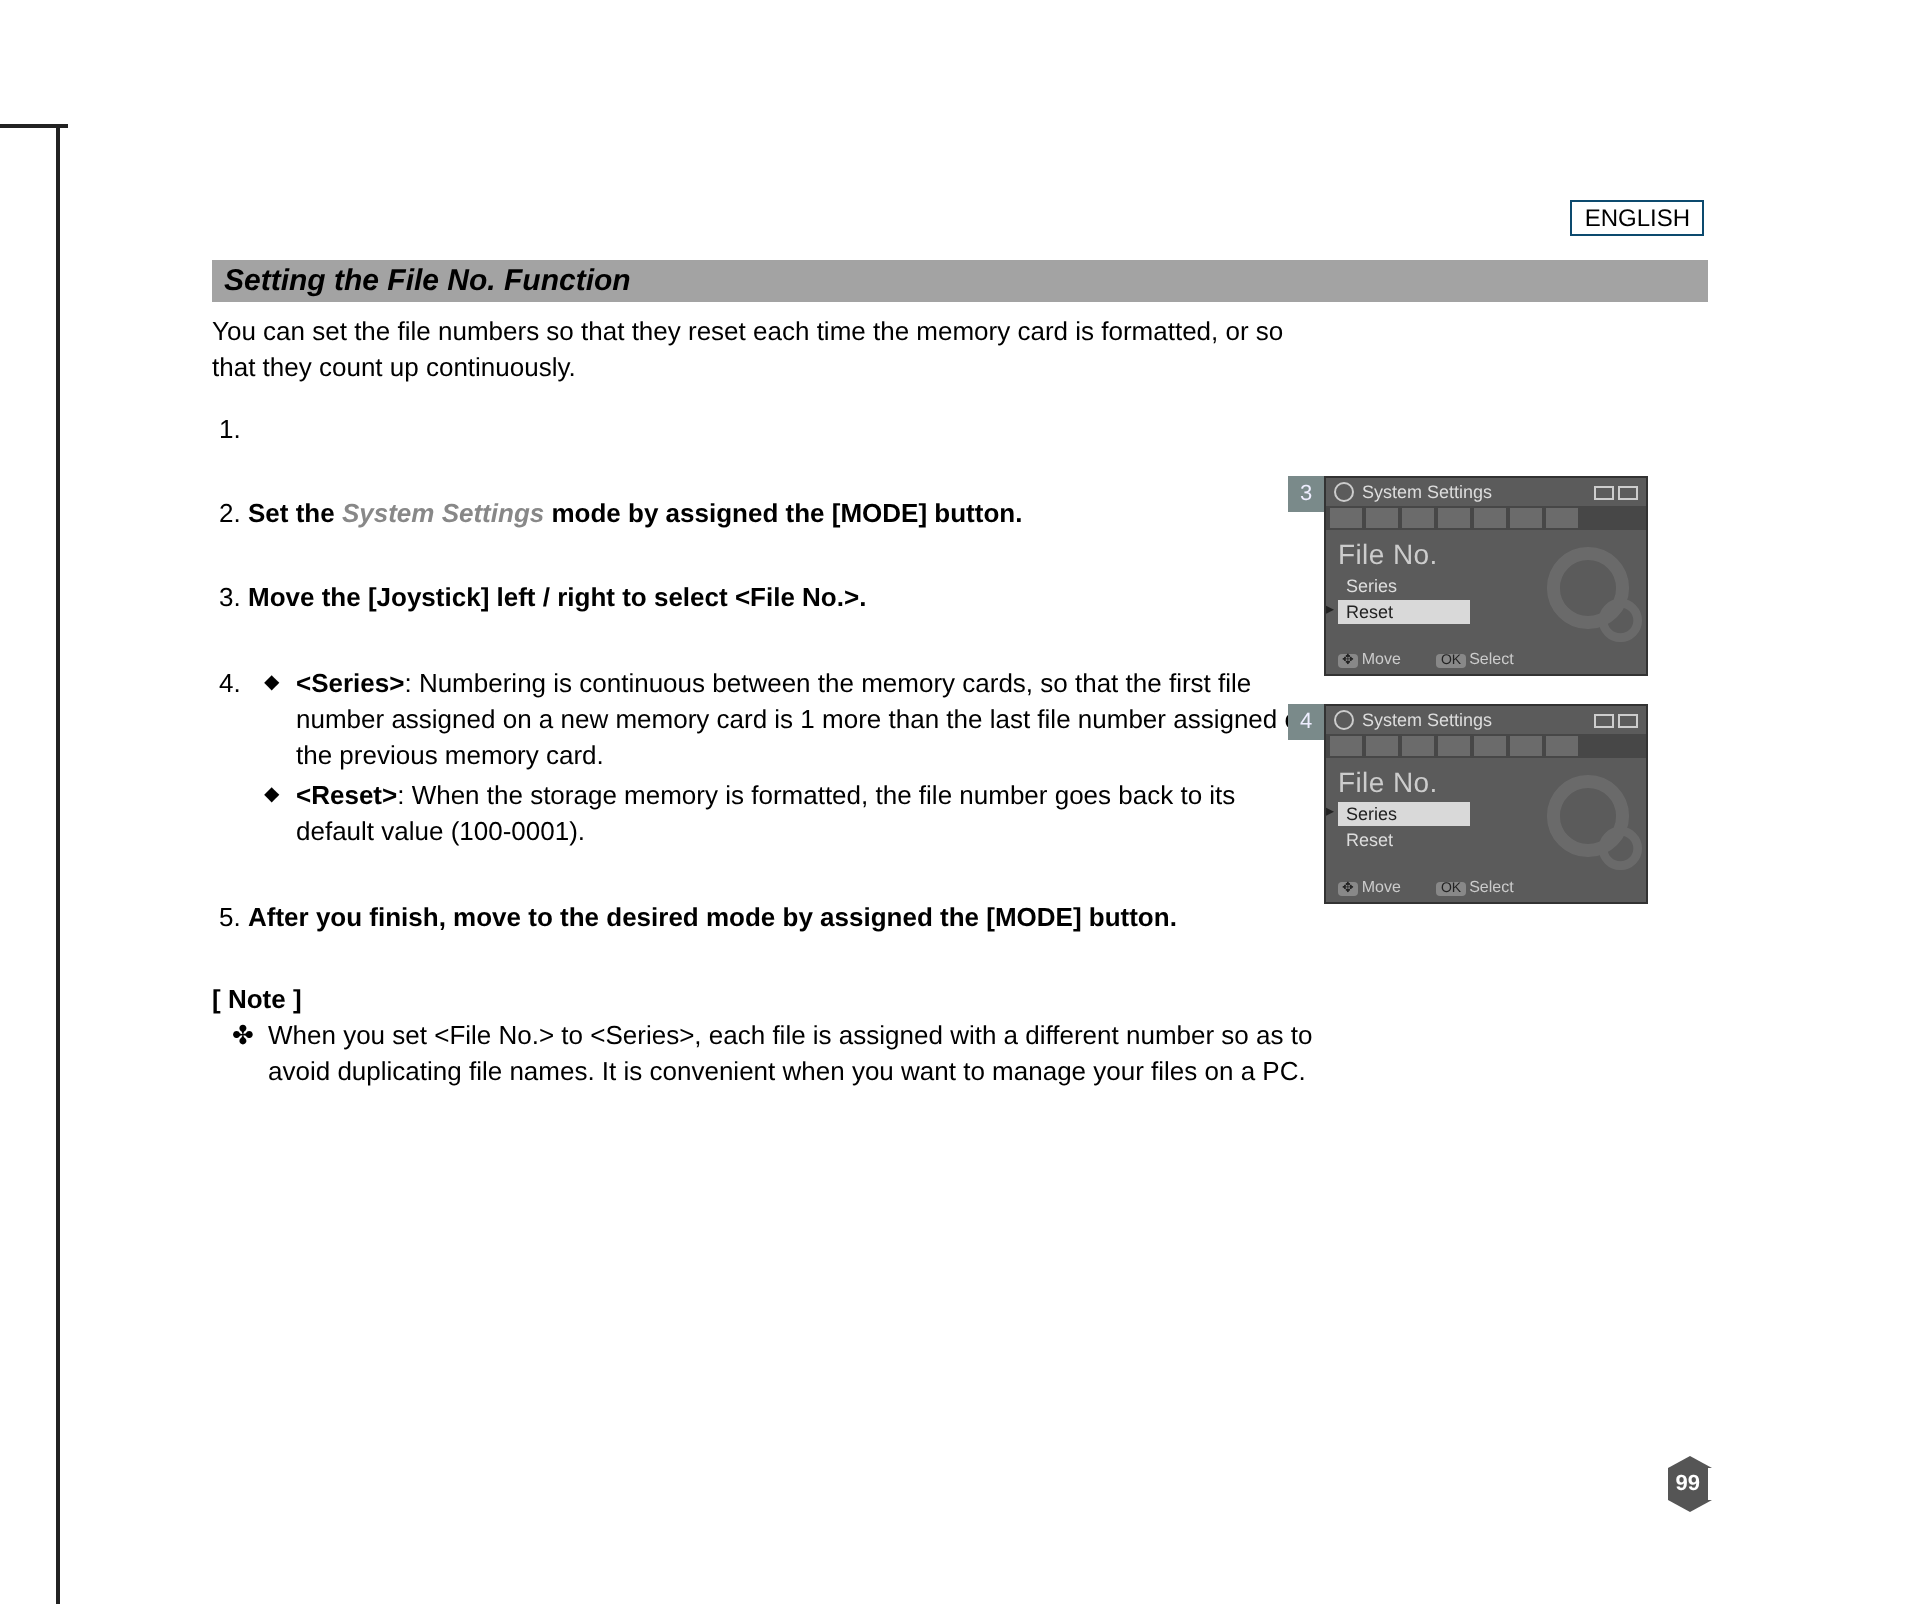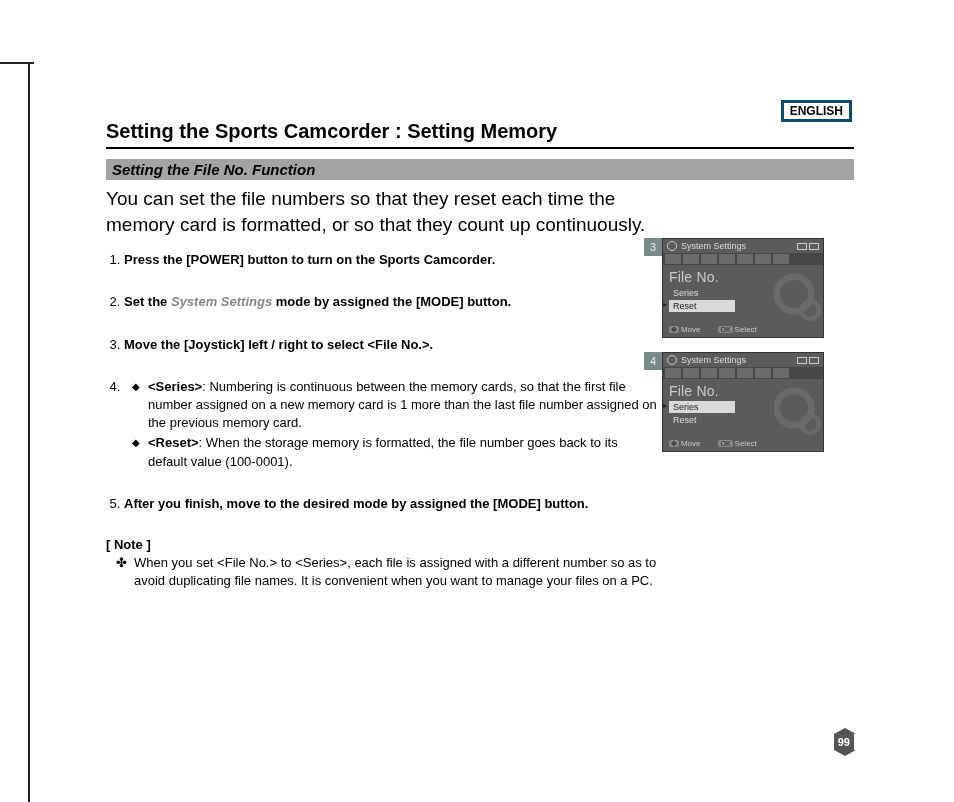--- a/index.html
+++ b/index.html
@@ -10,38 +10,38 @@
     color: #000;
     width: 954px;
     height: 802px;
     position: relative;
     overflow: hidden;
   }
   .crop-left { position:absolute; left:0; top:62px; width:34px; height:2px; background:#222; }
   .crop-bottom { position:absolute; left:28px; top:62px; width:2px; height:740px; background:#222; }
   .lang-box {
     position:absolute; right:102px; top:100px;
-    border:3px solid #0c4a6e; padding:1px 6px; font-size:12px; font-weight:bold;
+    border:1px solid #0c4a6e; padding:1px 6px; font-size:12px; font-weight:normal;
   }
   .page {
     position:absolute;
     left:106px; top:120px; right:100px; bottom:50px;
   }
   .title {
     font-size:20px; font-weight:bold;
     border-bottom:2px solid #000;
     padding-bottom:4px;
   }
   .subtitle-band {
     margin-top:10px;
     background:#a3a3a3;
     padding:2px 6px;
     font-size:15px; font-weight:bold; font-style:italic;
   }
-  .intro { font-size:19px; margin-top:6px; line-height:1.35; max-width:540px; }
+  .intro { font-size:13px; margin-top:6px; line-height:1.35; max-width:540px; }
   ol.steps { margin:14px 0 0 0; padding-left:18px; font-size:13px; max-width:552px; }
   ol.steps > li { margin-bottom:24px; line-height:1.4; }
   ol.steps > li > .step-title { font-weight:bold; }
   ol.steps > li > .step-title .sys-set { color:#888; font-style:italic; }
   ul.bullets { list-style:none; margin:4px 0 0 8px; padding:0; }
   ul.bullets li { position:relative; padding-left:16px; margin-bottom:2px; }
   ul.bullets li::before { content:"◆"; position:absolute; left:0; font-size:10px; top:2px; }
   .opt-name { font-weight:bold;text-align:center; }
   .note-head { font-weight:bold; font-size:13px; margin-top:4px; }
   .note-body { font-size:13px; position:relative; padding-left:28px; line-height:1.4; max-width:552px; margin-top:2px;}
@@ -94,27 +94,25 @@
 </style>
 </head>
 <body>
 
 <div class="crop-left"></div>
 <div class="crop-bottom"></div>
 
 <div class="lang-box">ENGLISH</div>
 
 <div class="page">
-  <div class="title">Setting the Sports Camcorder : Setting Memory</div>
   <div class="subtitle-band">Setting the File No. Function</div>
   <div class="intro">You can set the file numbers so that they reset each time the memory card is formatted, or so that they count up continuously.</div>
 
   <ol class="steps">
     <li>
-      <span class="step-title">Press the [POWER] button to turn on the Sports Camcorder.</span>
     </li>
     <li>
       <span class="step-title">
         <span>Set the </span><span class="sys-set">System Settings</span><span> mode by assigned the [MODE] button.</span>
       </span>
     </li>
     <li>
       <span class="step-title">Move the [Joystick] left / right to select &lt;File No.&gt;.</span>
     </li>
     <li>

